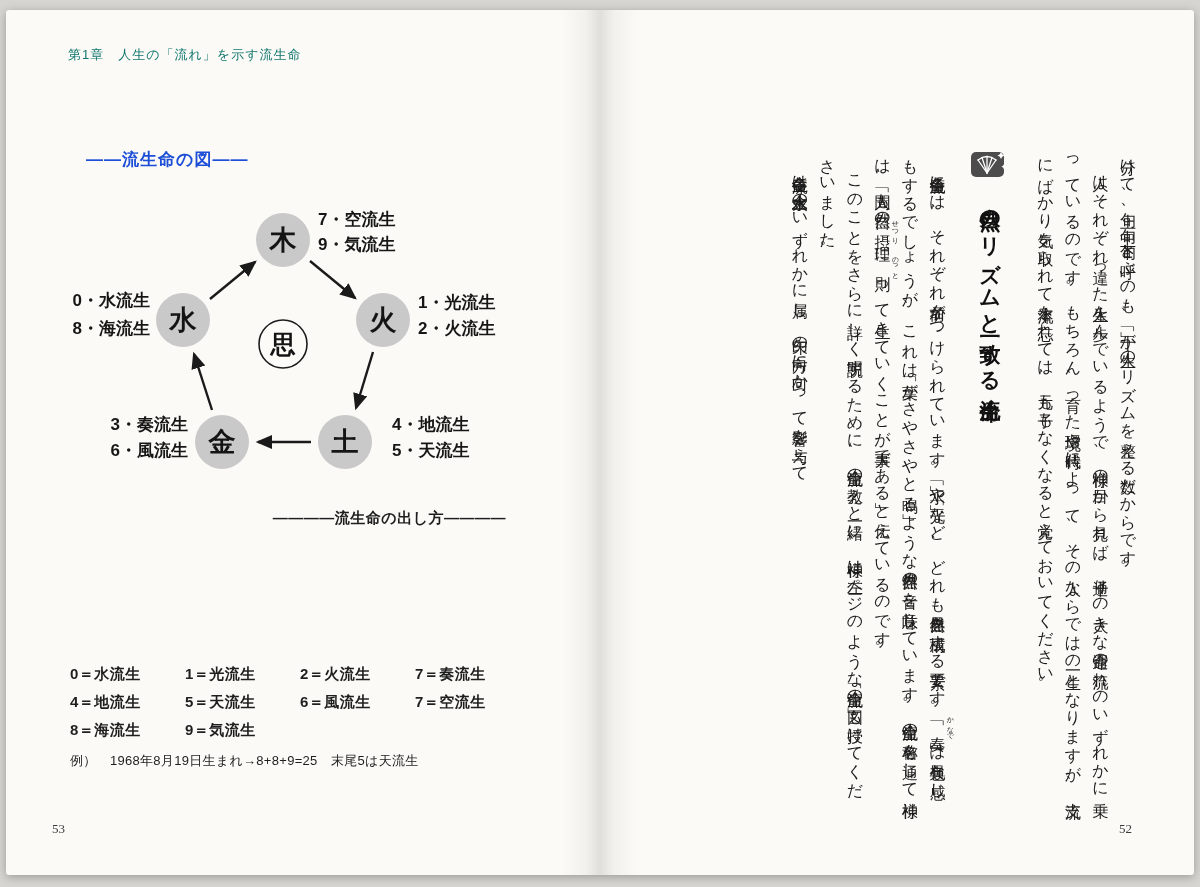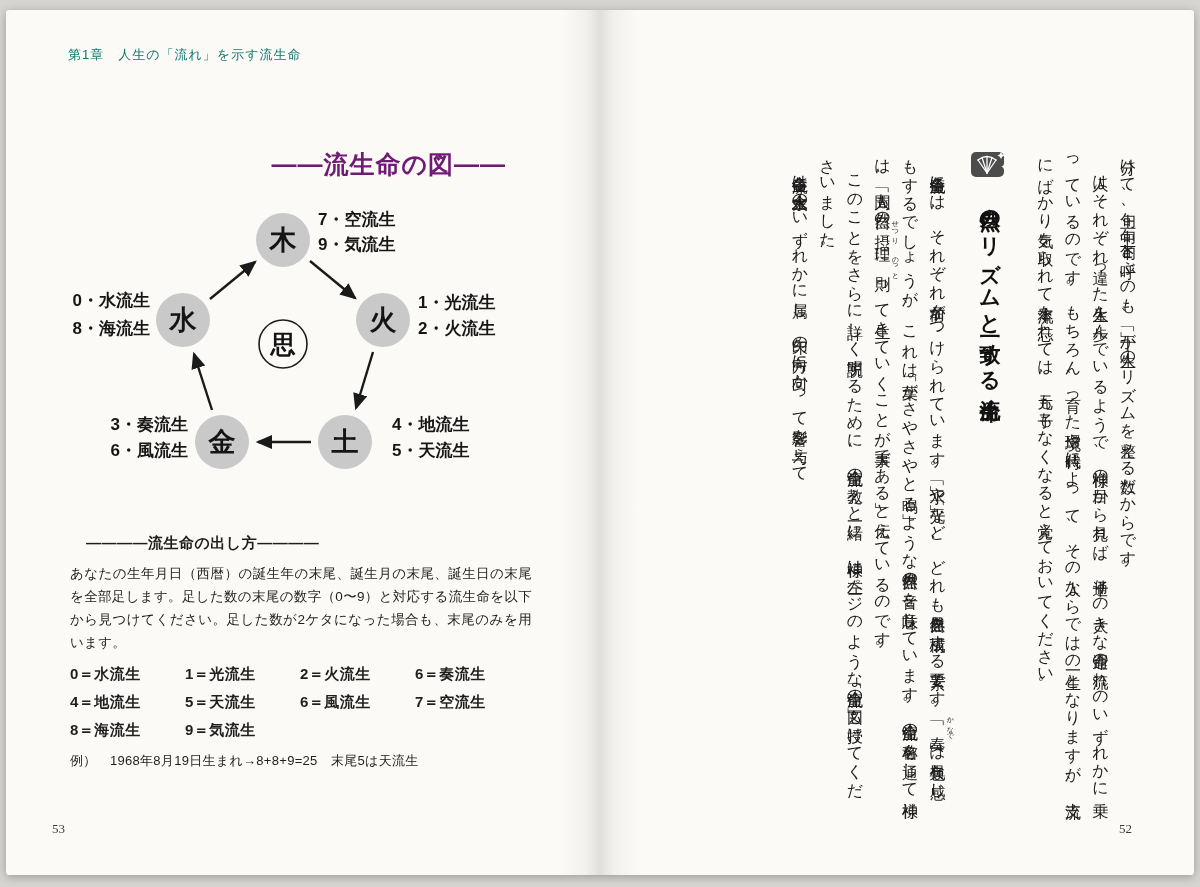--- a/index.html
+++ b/index.html
@@ -24,39 +24,39 @@
     pointer-events: none;
   }
 
   
   .chapter-header {
     position: absolute; left: 62px; top: 36px;
     font-size: 13px; font-weight: 500; letter-spacing: 1px; color: #0f766e;
   }
   .diagram-title {
     position: absolute; left: 80px; top: 138px; width: 420px;
-    text-align: right; font-size: 25px; font-weight: 700; letter-spacing: 1px;
-    color: #701a75;
+    text-align: left; font-size: 17px; font-weight: 700; letter-spacing: 1px;
+    color: #1d4ed8;
   }
   .flow-diagram { position: absolute; left: 34px; top: 172px; width: 500px; height: 310px; }
   .flow-diagram .node-circle { fill: #c9c9c9; }
   .flow-diagram .node-glyph {
     font-family: "Liberation Serif", serif; font-size: 27px; font-weight: 700; fill: #141414;
     text-anchor: middle; dominant-baseline: central;
   }
   .flow-diagram .think-circle { fill: #fcfbf8; stroke: #1c1c1c; stroke-width: 1.6; }
   .flow-diagram .side-label {
     font-family: "Liberation Sans", sans-serif; font-size: 17px; font-weight: 600; fill: #161616;
     dominant-baseline: central;
   }
   .flow-diagram .arrow { stroke: #1a1a1a; stroke-width: 2.4; fill: none; }
 
   .howto-title {
-    position: absolute; left: 80px; top: 524px; width: 420px;
-    text-align: left; font-size: 15px; font-weight: 700; letter-spacing: 0.5px;
+    position: absolute; left: 80px; top: 499px; width: 420px;
+    text-align: right; font-size: 15px; font-weight: 700; letter-spacing: 0.5px;
   }
   .howto-body {
     position: absolute; left: 64px; top: 553px; width: 462px;
     font-size: 13.5px; line-height: 1.7; letter-spacing: 0.3px; text-align: justify;
   }
   .howto-table {
     position: absolute; left: 64px; top: 655px; width: 470px;
     display: grid; grid-template-columns: repeat(4, 115px); row-gap: 9px;
     font-size: 15px; font-weight: 700; letter-spacing: 0.5px;
   }
@@ -140,27 +140,26 @@
     <text class="side-label" x="352" y="268">5・天流生</text>
 
     <text class="side-label" x="148" y="242" text-anchor="end">3・奏流生</text>
     <text class="side-label" x="148" y="268" text-anchor="end">6・風流生</text>
 
     <text class="side-label" x="110" y="118" text-anchor="end">0・水流生</text>
     <text class="side-label" x="110" y="146" text-anchor="end">8・海流生</text>
   </svg>
 
   <div class="howto-title">――――流生命の出し方――――</div>
-  <div class="howto-body">あなたの生年月日（西暦）の誕生年の末尾、誕生月の末尾、誕生日の末尾を全部足します。足した数の末尾の数字（0〜9）と対応する流生命を以下から見つけてください。足した数が2ケタになった場合も、末尾のみを用います。</div>
 
   <div class="howto-table">
     <span>0＝水流生</span>
     <span>1＝光流生</span>
     <span>2＝火流生</span>
-    <span>6＝奏流生</span>
+    <span>7＝奏流生</span>
     <span>4＝地流生</span>
     <span>5＝天流生</span>
     <span>6＝風流生</span>
     <span>7＝空流生</span>
     <span>8＝海流生</span>
     <span>9＝気流生</span>
   </div>
 
   <div class="howto-examples">
     <span class="ex-label">例）　</span>

